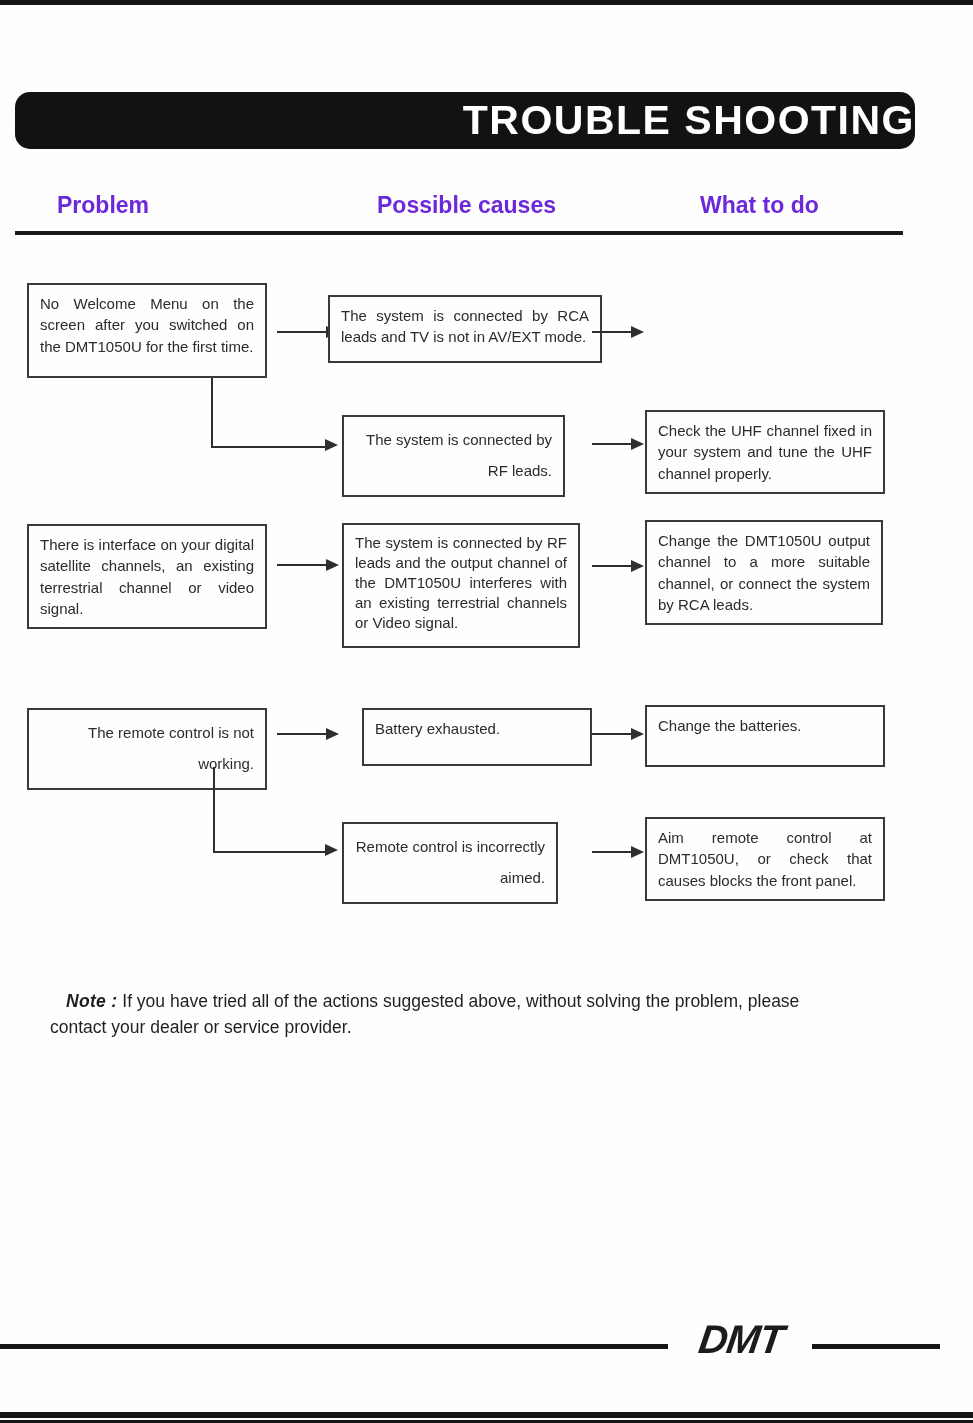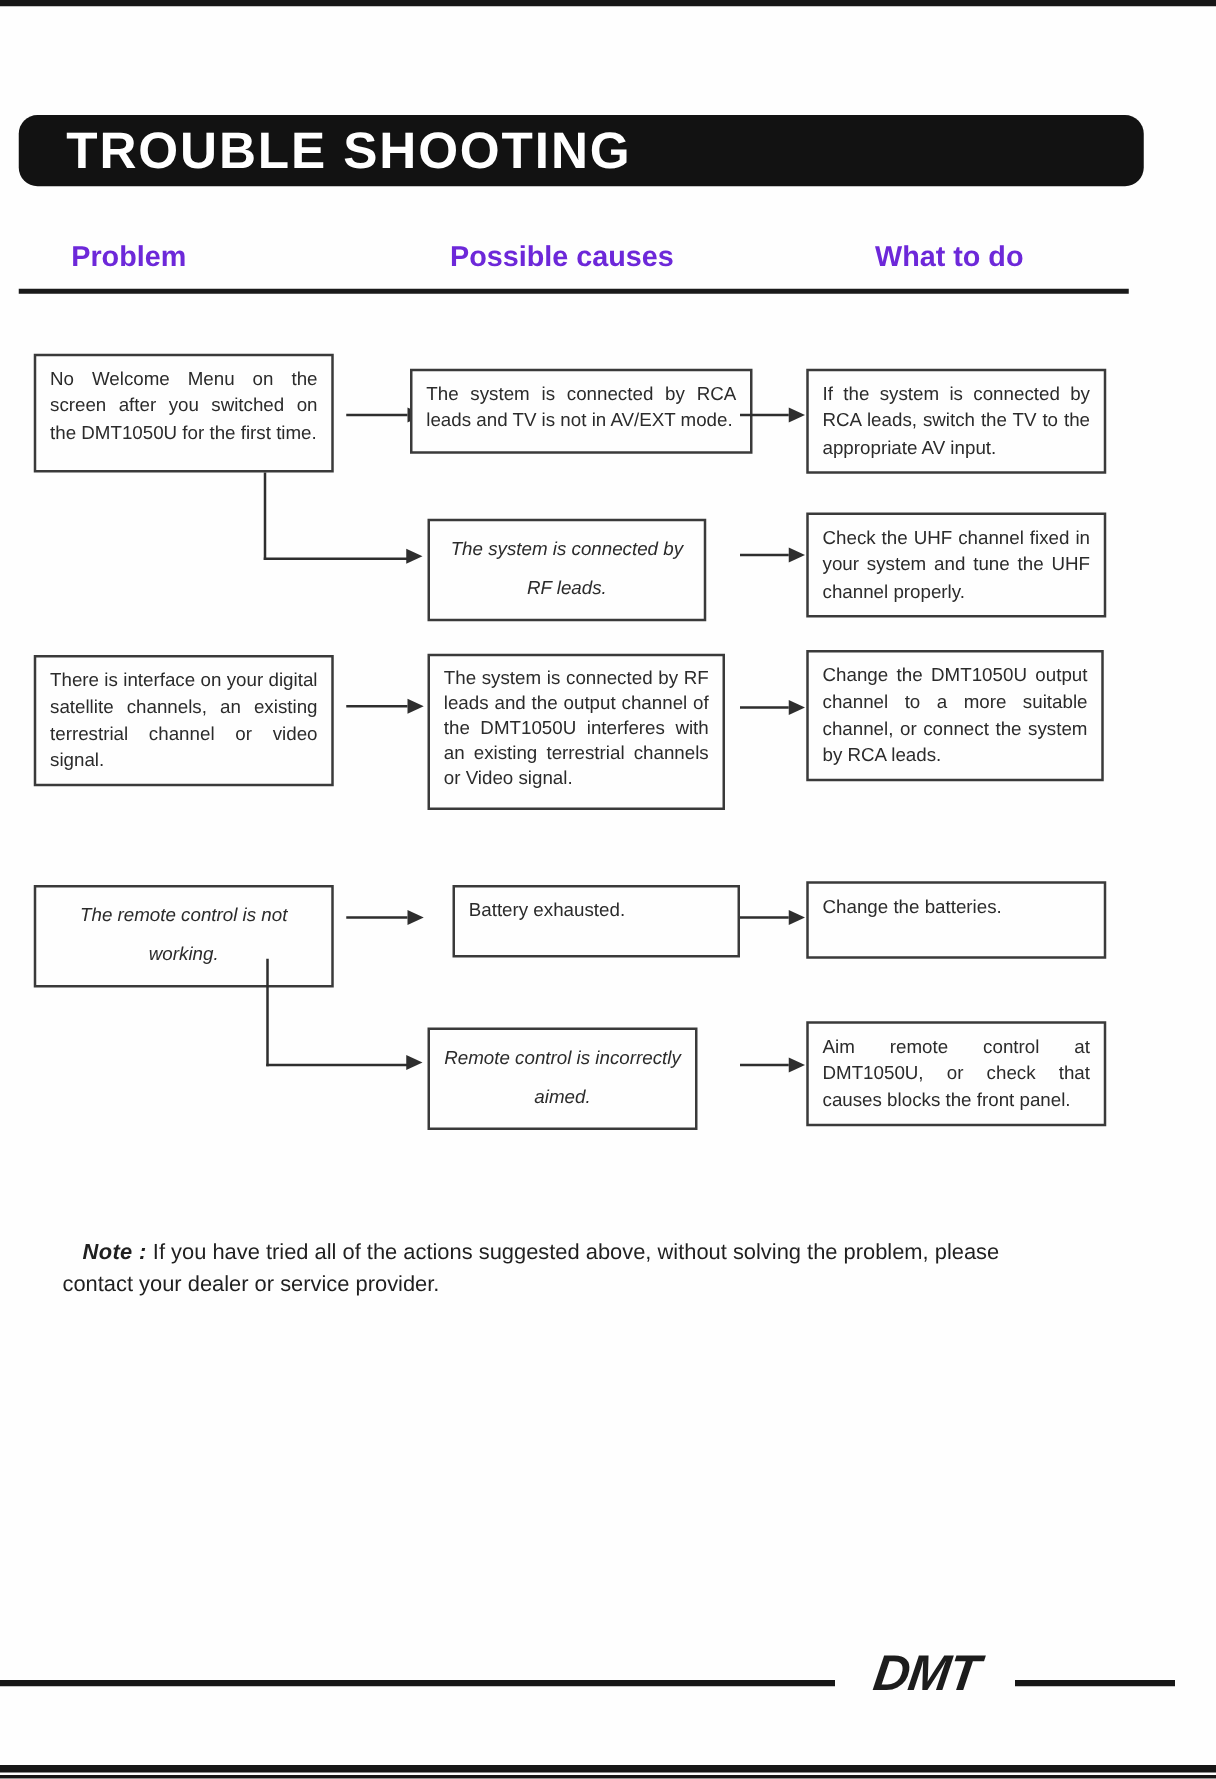--- a/index.html
+++ b/index.html
@@ -6,38 +6,38 @@
   .page {
     position:relative; width:973px; height:1423px; margin:0 auto;
     background:#fefefe; overflow:hidden;
     font-family:"Liberation Sans", sans-serif; color:#262626;
   }
   .hline { position:absolute; background:#161616; }
 
   .title-bar {
     position:absolute; left:15px; top:92px; width:900px; height:57px;
     background:#121212; border-radius:15px;
-    display:flex; align-items:center; padding-left:38px; box-sizing:border-box;
+    display:flex; align-items:center; padding-left:38px; box-sizing:border-box;justify-content:flex-end;
   }
   .title-bar span {
     color:#ffffff; font-size:41px; font-weight:800; letter-spacing:1.5px; white-space:nowrap;
   }
 
   .col-head {
     position:absolute; top:192px; font-size:23px; font-weight:700; color:#6d28d9; white-space:nowrap;
   }
   .header-rule { position:absolute; left:15px; top:231px; width:888px; height:4px; background:#1a1a1a; }
 
   .box {
     position:absolute; box-sizing:border-box;
     border:2px solid #3a3a3a; background:#fefefe;
     font-size:15px; line-height:1.42; color:#2b2b2b;
     padding:8px 11px; text-align:justify;
   }
-  .loose { line-height:2.05; text-align:center;font-style:italic; }
+  .loose { line-height:2.05; text-align:right; }
   .dense { line-height:1.33; }
 
   .arrow { position:absolute; display:flex; align-items:center; height:13px; }
   .arrow .shaft { flex:1; height:2px; background:#2e2e2e; }
   .tri {
     width:0; height:0;
     border-top:6px solid transparent; border-bottom:6px solid transparent;
     border-left:13px solid #2e2e2e;
   }
   .tri-abs { position:absolute; }
@@ -58,35 +58,34 @@
 
 <div class="page">
 
   <div class="hline" style="left:0;top:0;width:973px;height:5px"></div>
 
   <div class="title-bar">
     <span>TROUBLE SHOOTING</span>
   </div>
 
   <div class="col-head" style="left:57px">Problem</div>
-  <div class="col-head" style="left:360px">Possible causes</div>
+  <div class="col-head" style="left:377px">Possible causes</div>
   <div class="col-head" style="left:700px">What to do</div>
   <div class="header-rule"></div>
 
   <div class="box" style="left:27px;top:283px;width:240px;min-height:95px">No Welcome Menu on the screen after you switched on the DMT1050U for the first time.</div>
   <div class="arrow" style="left:277px;top:325px;width:62px">
       <i class="shaft"></i>
       <i class="tri"></i>
     </div>
   <div class="box" style="left:328px;top:295px;width:274px;min-height:68px">The system is connected by RCA leads and TV is not in AV/EXT mode.</div>
   <div class="arrow" style="left:592px;top:325px;width:52px">
       <i class="shaft"></i>
       <i class="tri"></i>
     </div>
-  <div class="box" style="left:645px;top:295px;width:240px;min-height:71px">If the system is connected by RCA leads, switch the TV to the appropriate AV input.</div>
 
   <div class="elbow" style="left:211px;top:378px;width:114px;height:68px"></div>
   <div class="tri tri-abs" style="left:325px;top:439px"></div>
   <div class="box loose" style="left:342px;top:415px;width:223px;min-height:58px">The system is connected by RF leads.</div>
   <div class="arrow" style="left:592px;top:437px;width:52px">
       <i class="shaft"></i>
       <i class="tri"></i>
     </div>
   <div class="box" style="left:645px;top:410px;width:240px;min-height:77px">Check the UHF channel fixed in your system and tune the UHF channel properly.</div>
 

